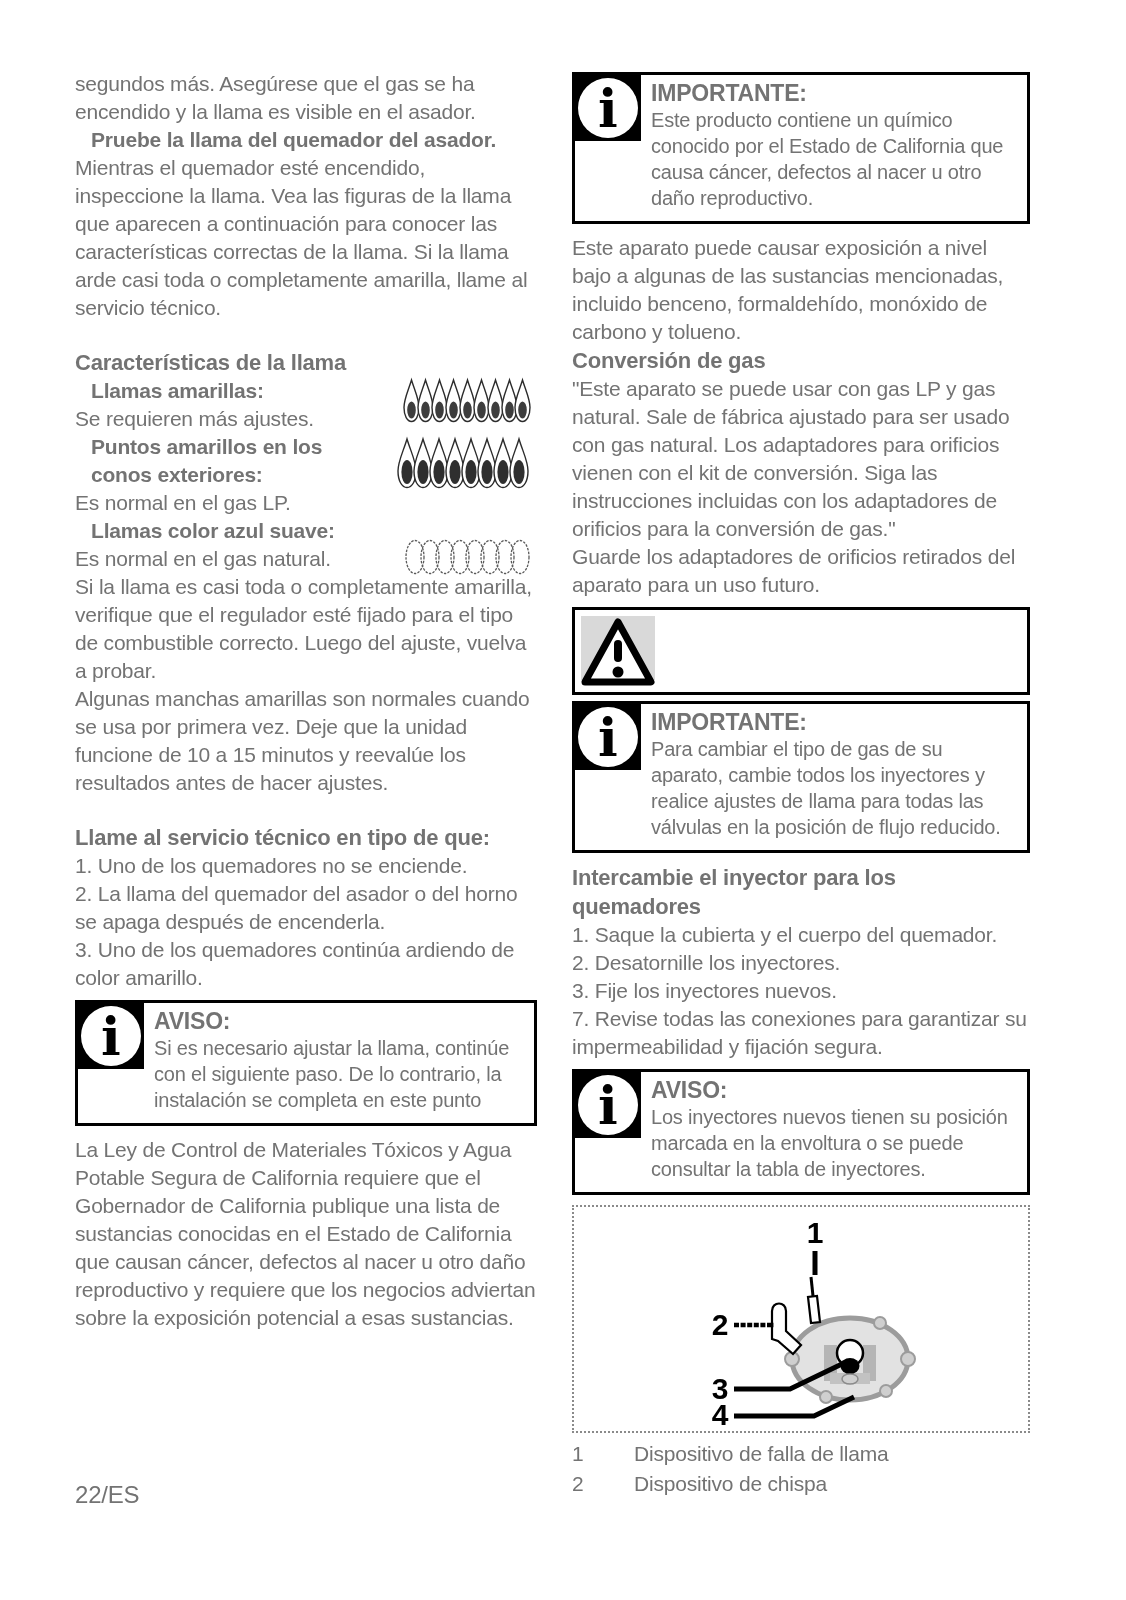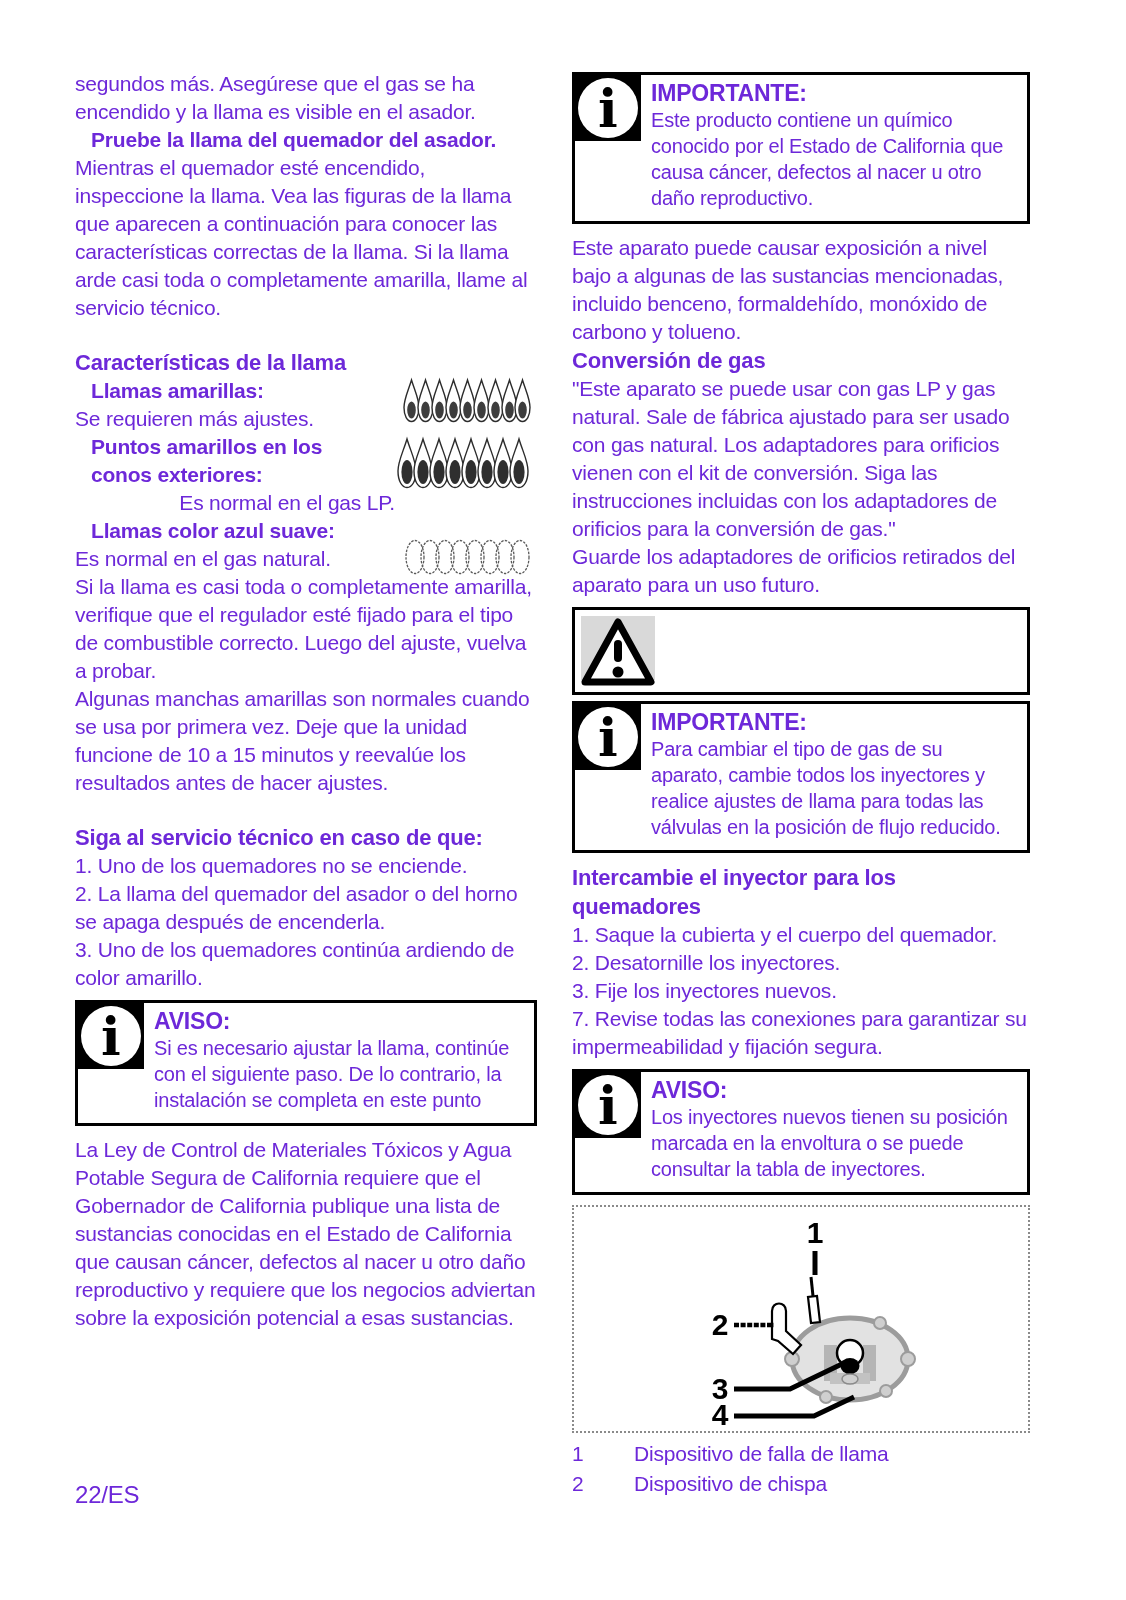--- a/index.html
+++ b/index.html
@@ -2,21 +2,21 @@
 <html><head>
 <meta charset="utf-8">
 <style>
   html,body{margin:0;padding:0;background:#f2f2f2;}
   .page{
     position:relative;
     width:1126px;height:1600px;
     margin:0 auto;
     background:#ffffff;
     font-family:"Liberation Sans",sans-serif;
-    color:#6d28d9;
+    color:#737373;
     overflow:hidden;
   }
   .col{position:absolute;top:70px;}
   .col-left{left:75px;width:462px;}
   .col-right{left:572px;width:458px;}
 
   p{margin:0;font-size:21px;line-height:28px;letter-spacing:-0.2px;}
   .bold{font-weight:bold;margin-left:16px;}
   .h-section{font-size:22px;font-weight:bold;line-height:29px;margin:0;letter-spacing:-0.2px;}
   .gap-lg{height:26px;}
@@ -91,21 +91,21 @@
           <use href="#fl1" x="56" y="2"></use>
           <use href="#fl1" x="70" y="2"></use>
           <use href="#fl1" x="84" y="2"></use>
           <use href="#fl1" x="98" y="2"></use>
           <use href="#fl1" x="111" y="2"></use>
       </svg>
     </div>
 
     <div class="flame-row">
       <p class="bold" style="width:290px;">Puntos amarillos en los conos exteriores:</p>
-      <p style="width:320px;text-align:right;">Es normal en el gas LP.</p>
+      <p style="width:320px;">Es normal en el gas LP.</p>
       <svg class="flames f2" width="134" height="56" viewBox="0 0 134 56">
         <defs>
           <g id="fl2">
             <path d="M10,1 C6.5,13 1,23 1,33 c0,10 4,16.5 9,16.5 c5,0 9,-6.5 9,-16.5 C19,23 13.5,13 10,1 Z" fill="#fff" stroke="#2c2c2c" stroke-width="1.4"></path>
             <ellipse cx="10" cy="34" rx="5.6" ry="12" fill="#2f2f2f"></ellipse>
           </g>
         </defs>
         <use href="#fl2" x="0" y="3"></use>
           <use href="#fl2" x="16" y="3"></use>
           <use href="#fl2" x="32" y="3"></use>
@@ -132,21 +132,21 @@
           <use href="#fl3" x="85" y="22"></use>
           <use href="#fl3" x="100" y="22"></use>
           <use href="#fl3" x="115" y="22"></use>
       </svg>
     </div>
 
     <p>Si la llama es casi toda o completamente amarilla, verifique que el regulador esté fijado para el tipo de combustible correcto. Luego del ajuste, vuelva a probar.</p>
     <p>Algunas manchas amarillas son normales cuando se usa por primera vez. Deje que la unidad funcione de 10 a 15 minutos y reevalúe los resultados antes de hacer ajustes.</p>
 
     <div class="gap-lg"></div>
-    <p class="h-section">Siga al servicio técnico en caso de que:</p>
+    <p class="h-section">Llame al servicio técnico en tipo de que:</p>
     <div class="plain-list">
       <p>1. Uno de los quemadores no se enciende.</p>
       <p>2. La llama del quemador del asador o del horno se apaga después de encenderla.</p>
       <p>3. Uno de los quemadores continúa ardiendo de color amarillo.</p>
     </div>
 
     <div class="nbox">
       <div class="icon-slot">
         <svg width="66" height="66" viewBox="0 0 66 66">
           <rect width="66" height="66" fill="#000"></rect>

